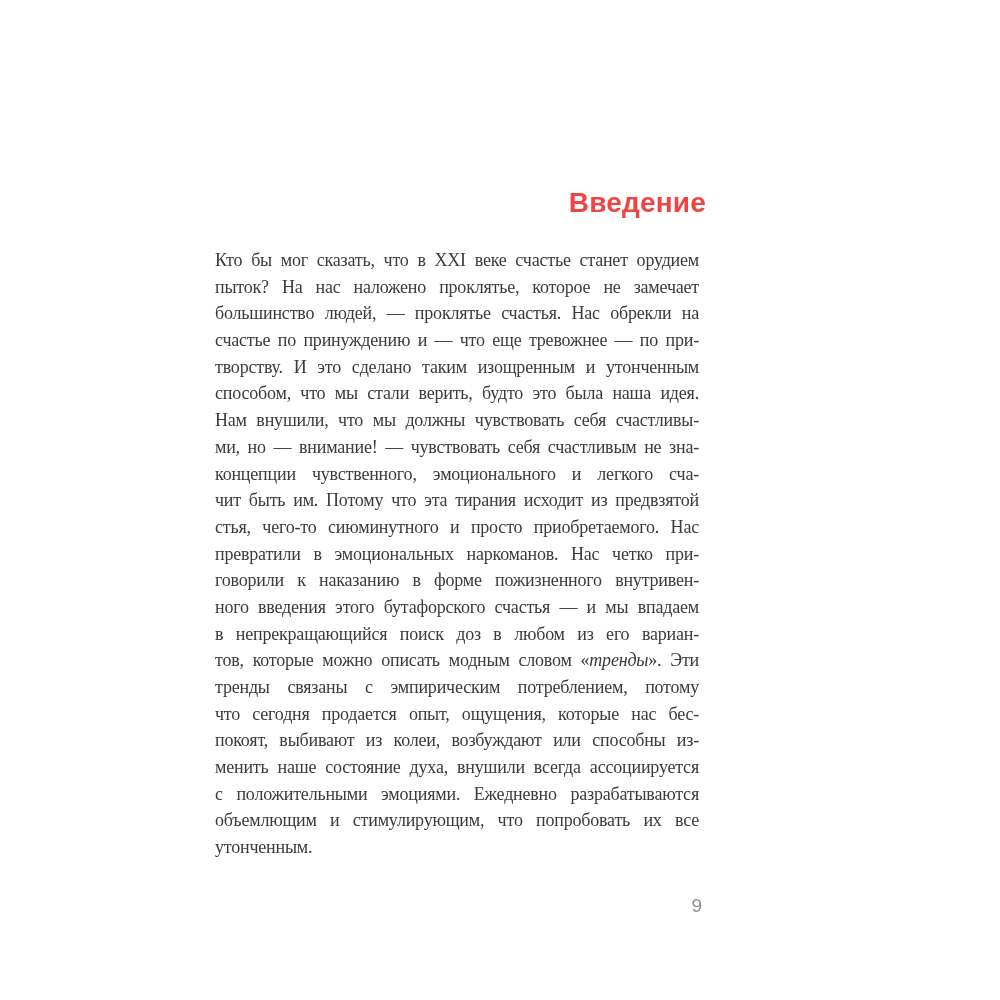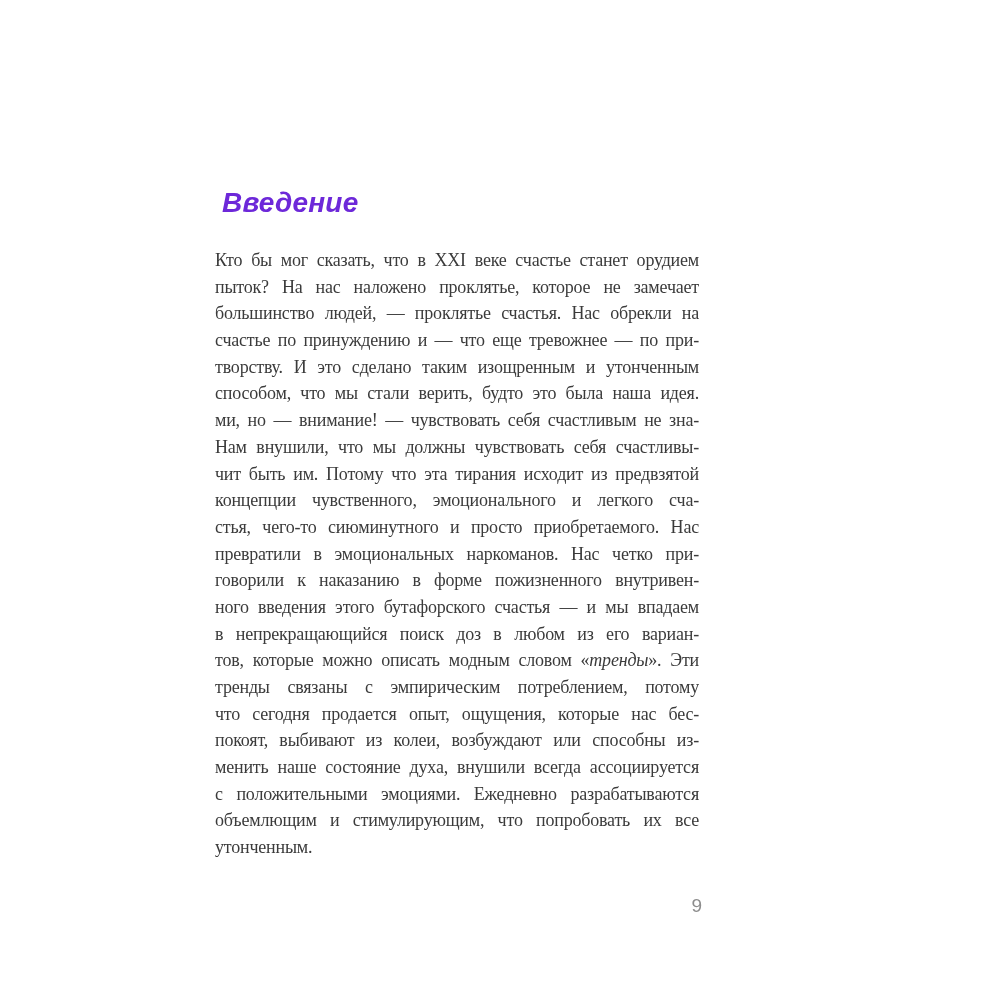--- a/index.html
+++ b/index.html
@@ -13,27 +13,26 @@
     height: 1000px;
     background: #ffffff;
     overflow: hidden;
     font-family: "Liberation Serif", serif;
   }
   .chapter-title {
     position: absolute;
     top: 168px;
     left: 222px;
     width: 484px;
-    text-align: left;
+    text-align: right;
     font-family: "Liberation Sans", sans-serif;
     font-weight: 600;
     font-size: 28px;
     letter-spacing: 0.2px;
-    color: #6d28d9;
-    font-style: italic;
+    color: #ef4444;
   }
   .paragraph {
     position: absolute;
     top: 247px;
     left: 215px;
     width: 484px;
     font-family: "Liberation Serif", serif;
     font-size: 18px;
     letter-spacing: -0.2px;
     line-height: 26.7px;
@@ -69,24 +68,24 @@
 <div class="page">
   <h1 class="chapter-title">Введение</h1>
 
   <div class="paragraph">
       <div class="text-line">Кто бы мог сказать, что в XXI веке счастье станет орудием</div>
       <div class="text-line">пыток? На нас наложено проклятье, которое не замечает</div>
       <div class="text-line">большинство людей, — проклятье счастья. Нас обрекли на</div>
       <div class="text-line">счастье по принуждению и — что еще тревожнее — по при-</div>
       <div class="text-line">творству. И это сделано таким изощренным и утонченным</div>
       <div class="text-line">способом, что мы стали верить, будто это была наша идея.</div>
+      <div class="text-line">Нам внушили, что мы должны чувствовать себя счастливы-</div>
       <div class="text-line">ми, но — внимание! — чувствовать себя счастливым не зна-</div>
-      <div class="text-line">Нам внушили, что мы должны чувствовать себя счастливы-</div>
+      <div class="text-line">концепции чувственного, эмоционального и легкого сча-</div>
       <div class="text-line">чит быть им. Потому что эта тирания исходит из предвзятой</div>
-      <div class="text-line">концепции чувственного, эмоционального и легкого сча-</div>
       <div class="text-line">стья, чего-то сиюминутного и просто приобретаемого. Нас</div>
       <div class="text-line">превратили в эмоциональных наркоманов. Нас четко при-</div>
       <div class="text-line">говорили к наказанию в форме пожизненного внутривен-</div>
       <div class="text-line">ного введения этого бутафорского счастья — и мы впадаем</div>
       <div class="text-line">в непрекращающийся поиск доз в любом из его вариан-</div>
       <div class="text-line"><span>тов, которые можно описать модным словом «</span><span class="it">тренды</span><span>». Эти</span></div>
       <div class="text-line">тренды связаны с эмпирическим потреблением, потому</div>
       <div class="text-line">что сегодня продается опыт, ощущения, которые нас бес-</div>
       <div class="text-line">покоят, выбивают из колеи, возбуждают или способны из-</div>
       <div class="text-line">менить наше состояние духа, внушили всегда ассоциируется</div>

